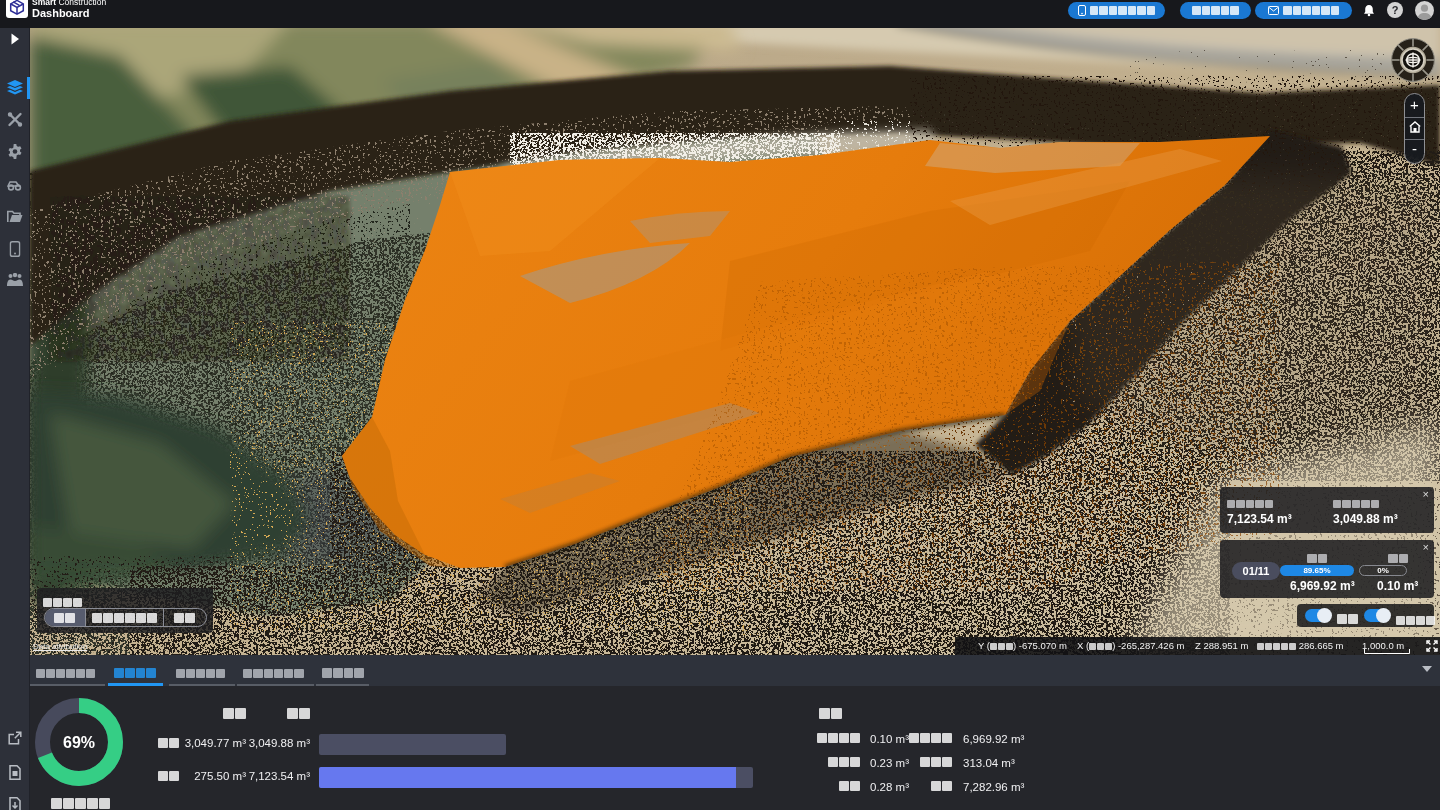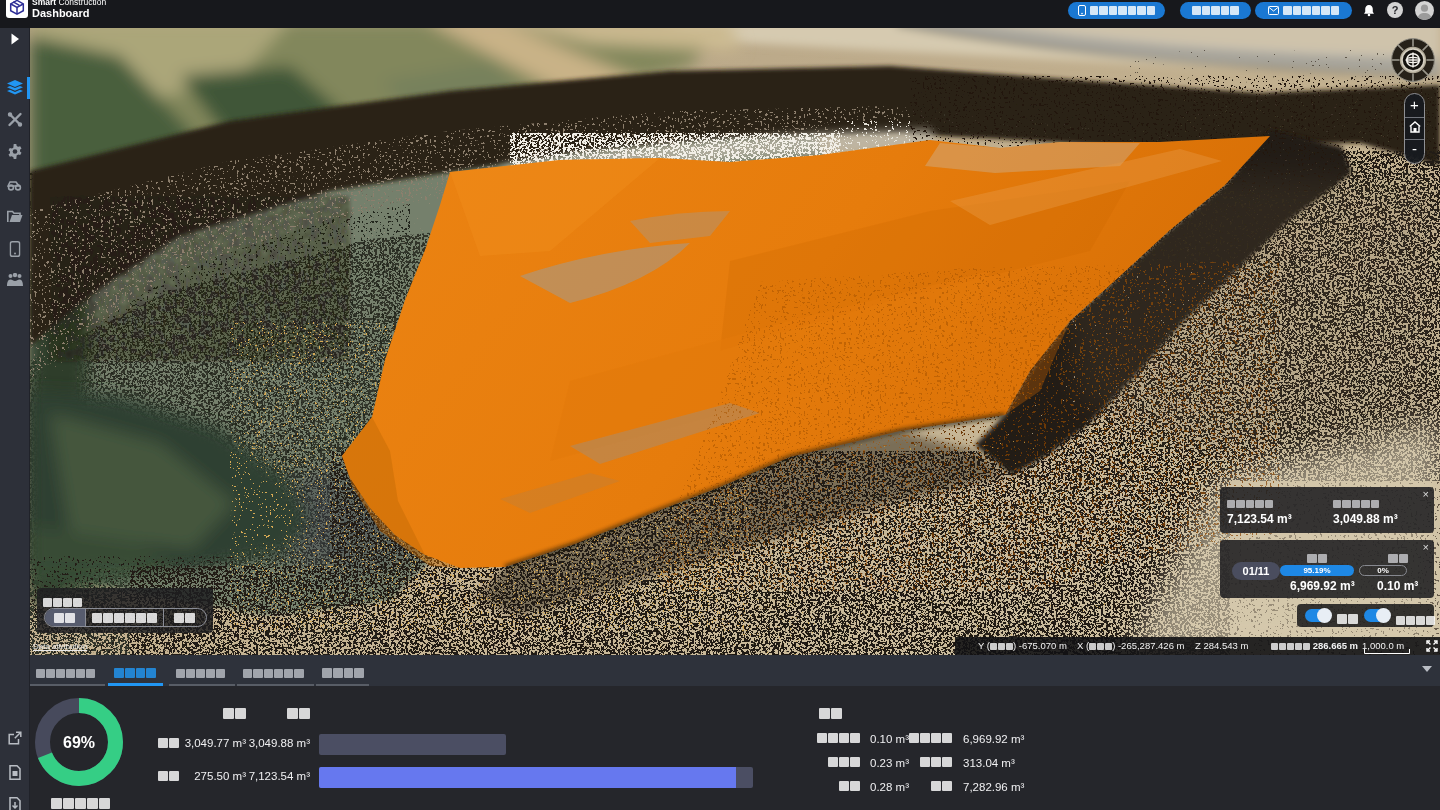--- a/index.html
+++ b/index.html
@@ -346,21 +346,21 @@
         <i></i>
         <i></i>
       </span></div>
   <div class="px" style="left:168px; top:13px;"><span class="jp" style="--s:9.5px">
         <i></i>
         <i></i>
       </span></div>
   <div style="position:absolute; left:12px; top:22px; width:48px; height:18px; background:#4a4d5e; border-radius:9px;
        display:flex; align-items:center; justify-content:center; font-size:11px; font-weight:700;">01/11</div>
   <div style="position:absolute; left:60px; top:25px; width:74px; height:11px; background:#1e88e5; border-radius:6px;
-       display:flex; align-items:center; justify-content:center; font-size:8px; font-weight:700;">95.19%</div>
+       display:flex; align-items:center; justify-content:center; font-size:8px; font-weight:700;">89.65%</div>
   <div style="position:absolute; left:139px; top:25px; width:48px; height:11px; border:1px solid #86888f; border-radius:6px;
        display:flex; align-items:center; justify-content:center; font-size:8px; font-weight:700;">0%</div>
   <div style="position:absolute; left:70px; top:39px; font-size:12px; font-weight:700;">6,969.92 m³</div>
   <div style="position:absolute; left:157px; top:39px; font-size:12px; font-weight:700;">0.10 m³</div>
 </div>
 <div class="ovl" id="togglebar">
   <div class="track" style="left:8px;"></div>
     <div class="knob" style="left:20px;"></div>
   <div style="position:absolute; left:40px; top:6px; color:#fff;"><span class="jp" style="--s:10px">
         <i></i>
@@ -379,22 +379,22 @@
   <span style="left:23px;">Y (<span class="jp" style="--s:7px;">
         <i></i>
         <i></i>
         <i></i>
       </span>) -675.070 m</span>
   <span style="left:122px;">X (<span class="jp" style="--s:7px;">
         <i></i>
         <i></i>
         <i></i>
       </span>) -265,287.426 m</span>
-  <span style="left:240px;">Z 284.543 m</span>
-  <span style="left:316px;font-weight:bold;"><span class="jp" style="--s:7px;">
+  <span style="left:240px;">Z 288.951 m</span>
+  <span style="left:302px;"><span class="jp" style="--s:7px;">
         <i></i>
         <i></i>
         <i></i>
         <i></i>
         <i></i>
       </span> 286.665 m</span>
   <span style="left:407px;">1,000.0 m</span>
   <svg style="position:absolute; left:409px; top:12px;" width="46" height="5" viewBox="0 0 46 5">
       <path d="M0.5 0 L0.5 4.5 L45.5 4.5 L45.5 0" fill="none" stroke="#fff" stroke-width="1"></path>
     </svg>

